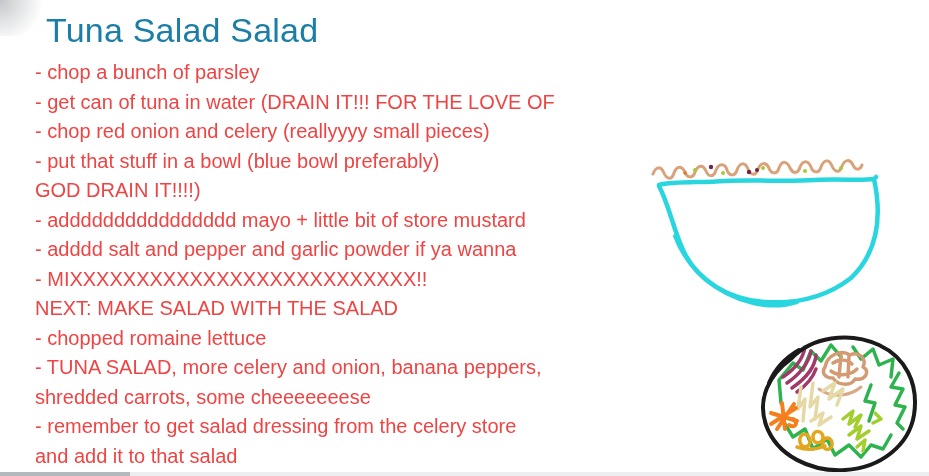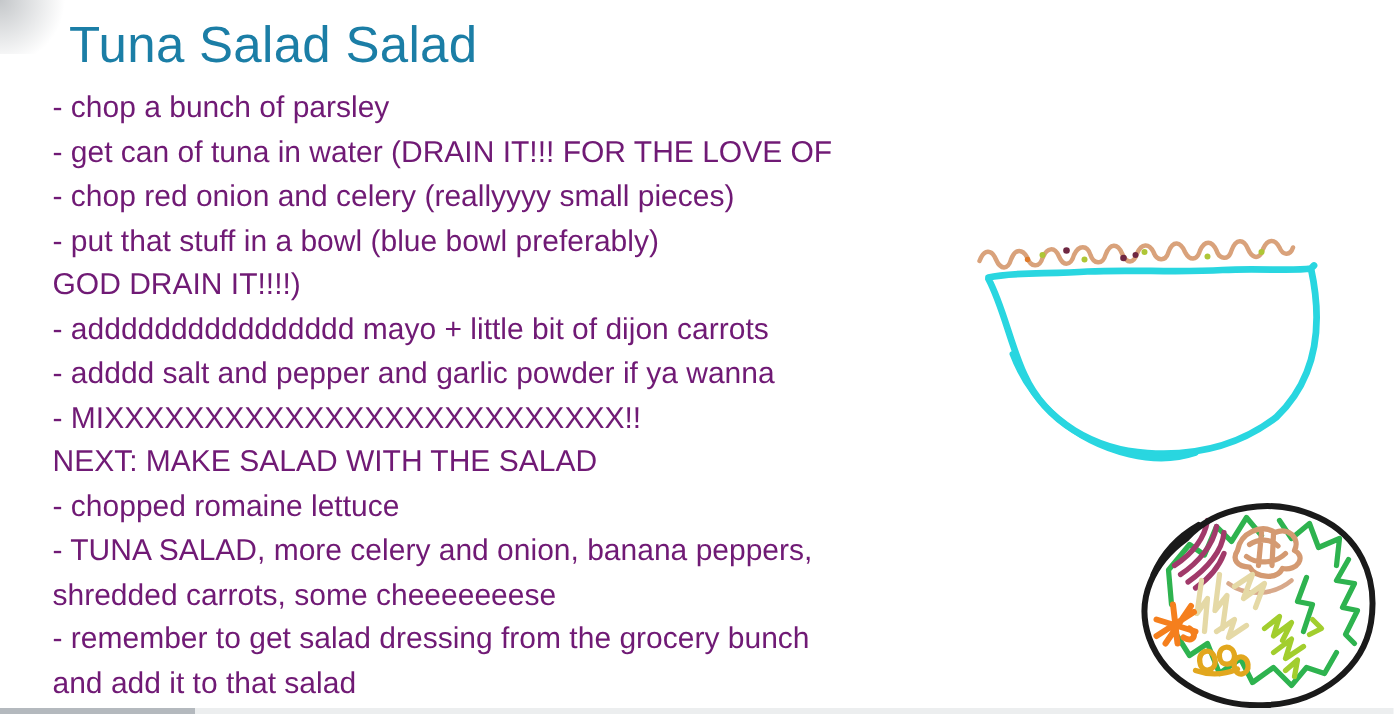--- a/index.html
+++ b/index.html
@@ -13,21 +13,21 @@
     background:radial-gradient(circle at 0 0, rgba(148,153,158,.55), rgba(148,153,158,0) 72%);
     pointer-events:none;
   }
   .title{
     position:absolute;left:46px;top:10px;
     font-size:34px;line-height:40px;color:#1b7ea6;letter-spacing:.2px;
     white-space:nowrap;
   }
   .notes{
     position:absolute;left:35px;top:58px;
-    font-size:20px;line-height:29.5px;color:#701a75;
+    font-size:20px;line-height:29.5px;color:#ef4444;
   }
   .note-line{white-space:nowrap;}
   .bowl-svg{position:absolute;left:645px;top:148px;}
   .salad-svg{position:absolute;left:753px;top:325px;}
   .progress-strip{
     position:absolute;left:0;bottom:0;width:929px;height:4px;background:#eceeef;
   }
   .progress-fill{
     position:absolute;left:0;bottom:0;width:130px;height:4px;background:#b4b9be;
   }
@@ -38,28 +38,28 @@
 <div class="corner-shade"></div>
 
 <div class="title">Tuna Salad Salad</div>
 
 <div class="notes">
   <div class="note-line">- chop a bunch of parsley</div>
   <div class="note-line">- get can of tuna in water (DRAIN IT!!! FOR THE LOVE OF</div>
   <div class="note-line">- chop red onion and celery (reallyyyy small pieces)</div>
   <div class="note-line">- put that stuff in a bowl (blue bowl preferably)</div>
   <div class="note-line">GOD DRAIN IT!!!!)</div>
-  <div class="note-line">- adddddddddddddddd mayo + little bit of dijon carrots</div>
+  <div class="note-line">- adddddddddddddddd mayo + little bit of store mustard</div>
   <div class="note-line">- adddd salt and pepper and garlic powder if ya wanna</div>
   <div class="note-line">- MIXXXXXXXXXXXXXXXXXXXXXXXXXX!!</div>
   <div class="note-line">NEXT: MAKE SALAD WITH THE SALAD</div>
   <div class="note-line">- chopped romaine lettuce</div>
   <div class="note-line">- TUNA SALAD, more celery and onion, banana peppers,</div>
   <div class="note-line">shredded carrots, some cheeeeeeese</div>
-  <div class="note-line">- remember to get salad dressing from the grocery bunch</div>
+  <div class="note-line">- remember to get salad dressing from the celery store</div>
   <div class="note-line">and add it to that salad</div>
 </div>
 
 <svg class="bowl-svg" width="245" height="170" viewBox="0 0 245 170">
 
   <path fill="none" stroke="#d9a27b" stroke-width="3" stroke-linecap="round" stroke-linejoin="round" d="M8,26 c3,-8 8,-8 11,-1 c3,7 8,7 10,0 c3,-8 8,-7 11,-1 c2,6 8,7 10,0 c3,-7 8,-8 11,-1 c3,7 8,6 10,-1 c3,-7 9,-7 11,0 c2,6 8,7 10,0 c3,-8 8,-8 11,-1 c3,7 8,7 10,0 c3,-7 8,-7 11,-1 c2,6 8,7 10,0 c3,-8 8,-7 11,0 c3,6 8,6 10,-1 c3,-7 8,-7 11,0 c2,6 8,7 10,0 c3,-8 8,-8 11,-1 c3,7 8,7 10,0 c3,-7 8,-7 11,-1 c2,5 7,6 9,0"></path>
   <g>
     <circle cx="50" cy="22" r="2" fill="#aec636"></circle>
     <circle cx="78" cy="25" r="2" fill="#aec636"></circle>
     <circle cx="118" cy="20" r="2" fill="#aec636"></circle>

